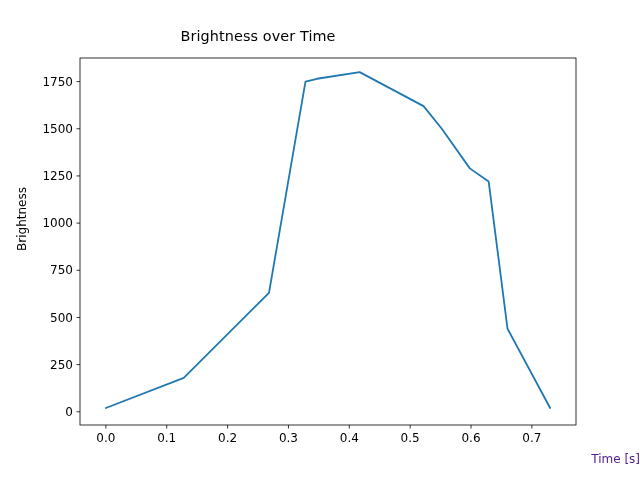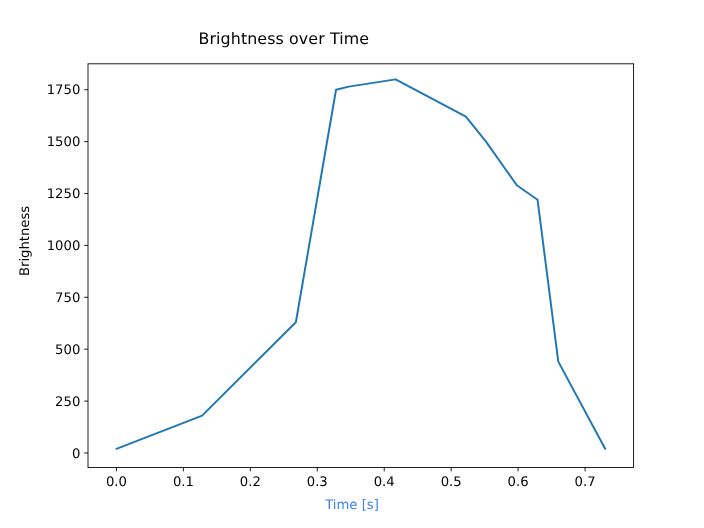--- a/index.html
+++ b/index.html
@@ -34,23 +34,23 @@
     left: 0;
     top: 0;
     width: 640px;
     height: 480px;
   }
   #xlabel {
     position: absolute;
     left: 0;
     top: 452px;
     width: 640px;
-    text-align: center;
+    text-align: right;
     font-size: 12px;
-    color: #3b82f6;
+    color: #4c1d95;
   }
   #ylabel {
     position: absolute;
     left: -38px;
     top: 212px;
     width: 120px;
     text-align: center;
     font-size: 12px;
     color: #000000;
     transform: rotate(-90deg);

